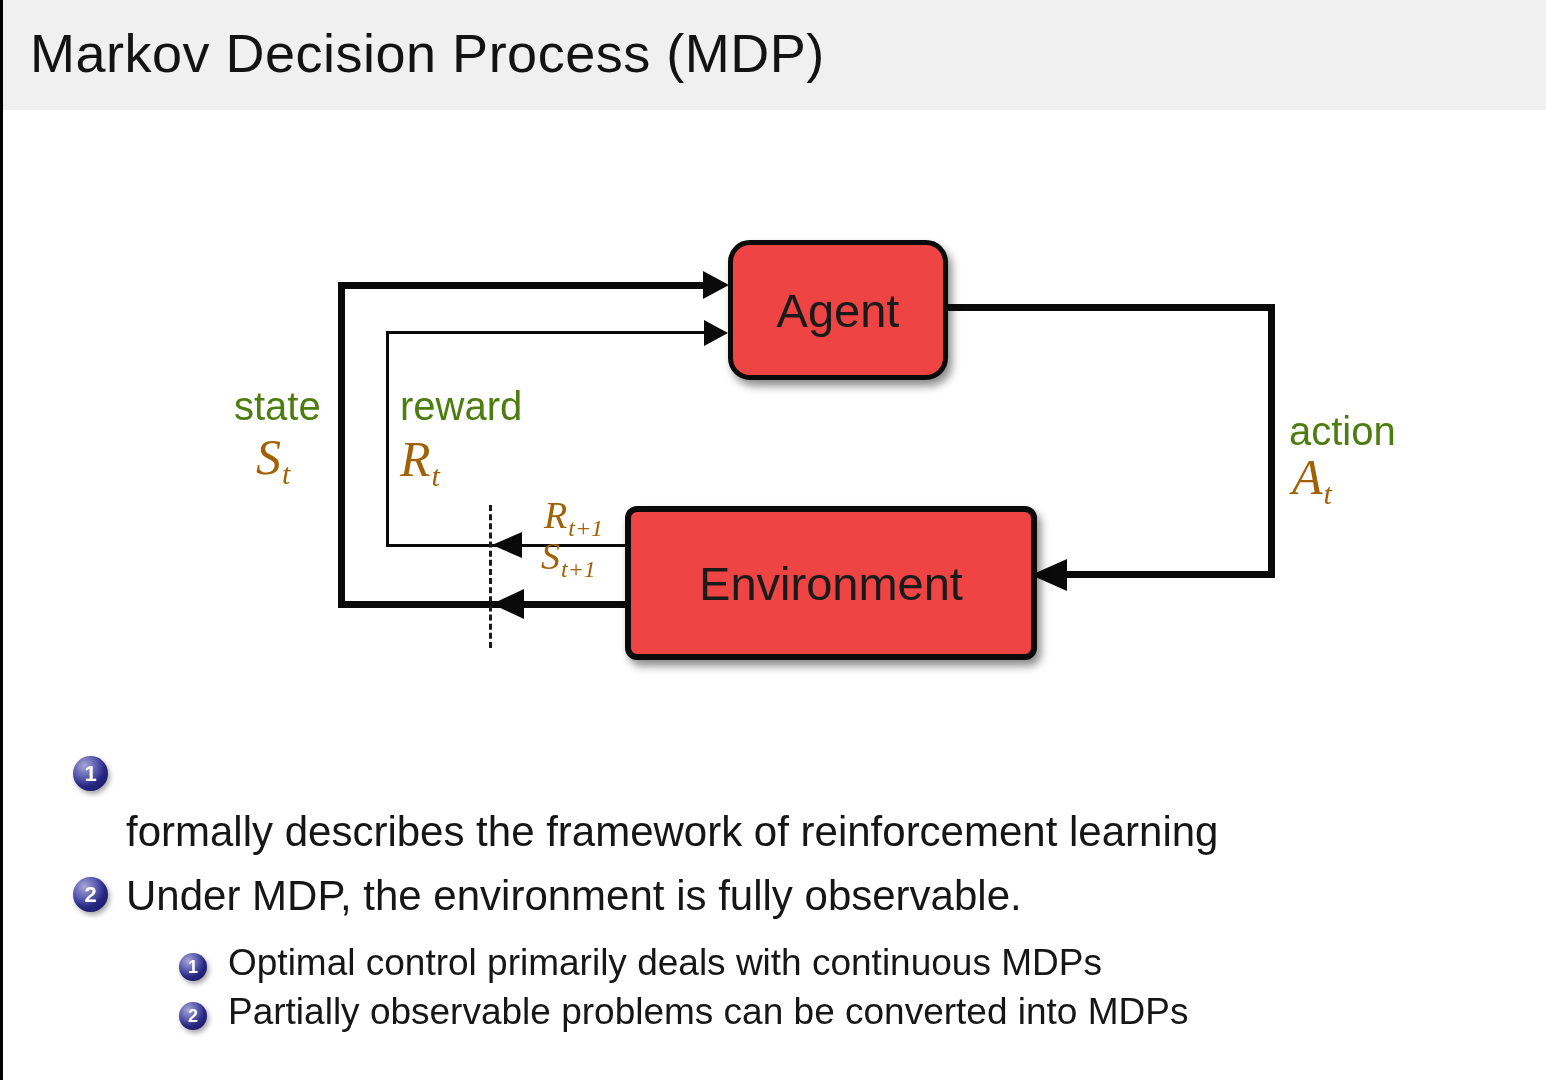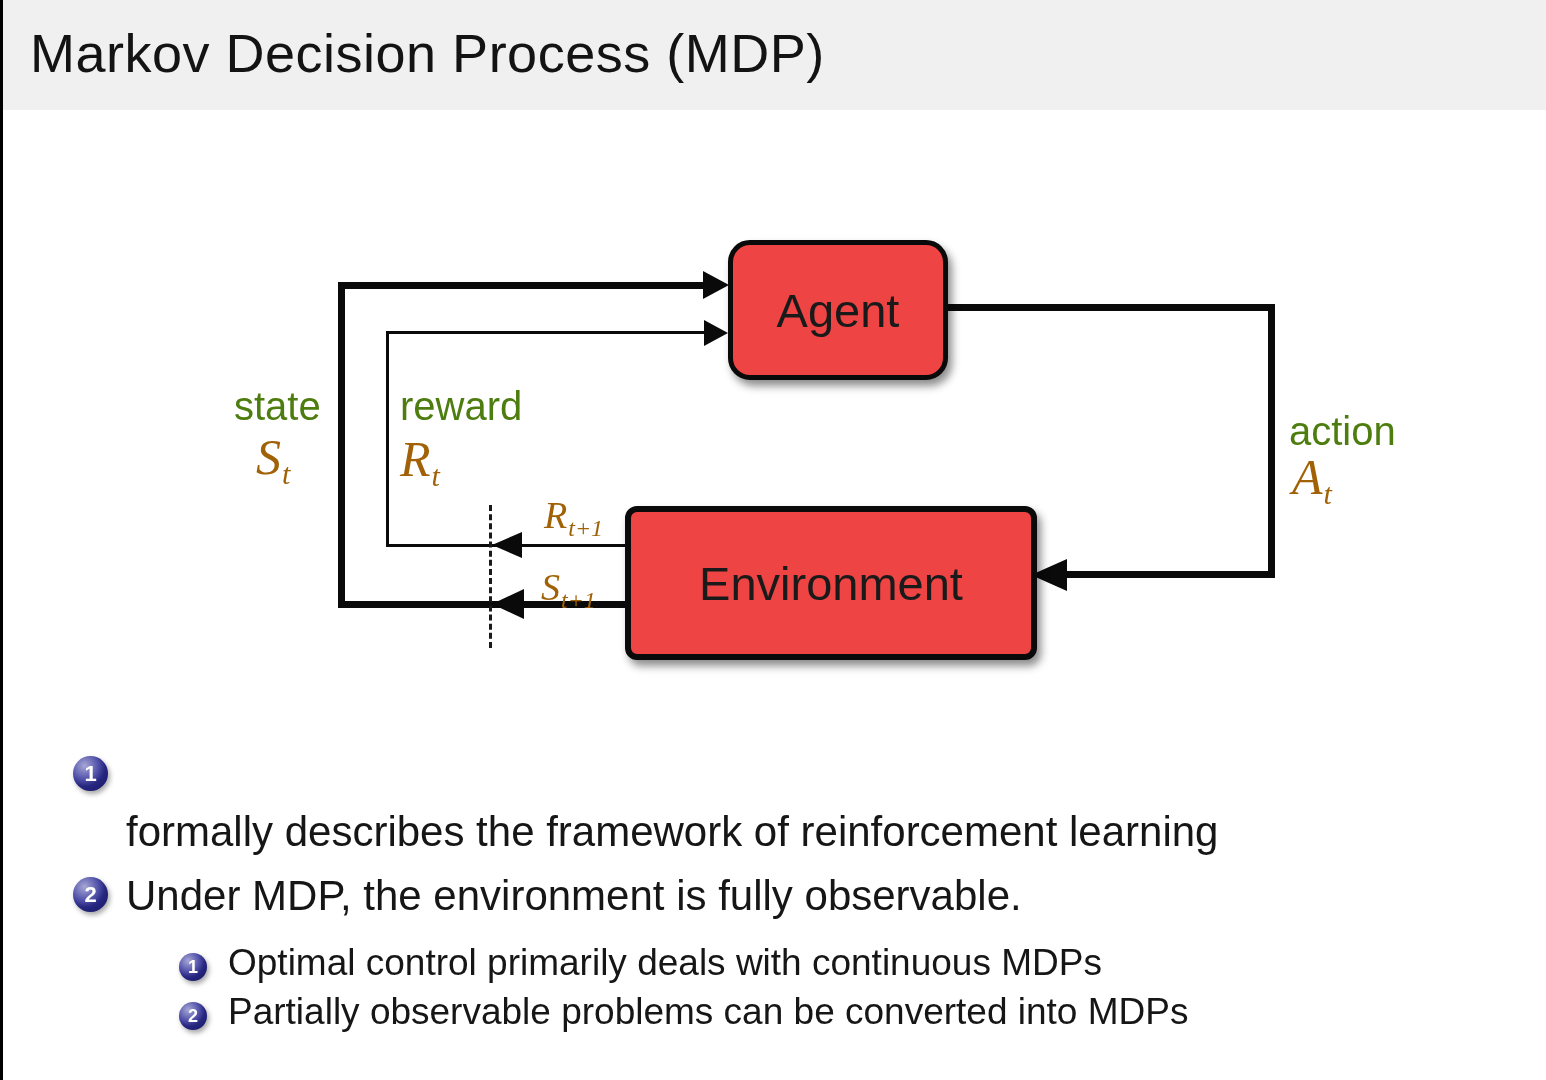--- a/index.html
+++ b/index.html
@@ -97,21 +97,21 @@
     <div class="dlabel" style="left:231px;top:386px;">state</div>
     <div class="math" style="left:253px;top:432px;"><span class="m-main">S</span><span class="m-sub">t</span></div>
 
     <div class="dlabel" style="left:397px;top:386px;">reward</div>
     <div class="math" style="left:397px;top:434px;"><span class="m-main">R</span><span class="m-sub">t</span></div>
 
     <div class="dlabel" style="left:1286px;top:411px;">action</div>
     <div class="math" style="left:1289px;top:452px;"><span class="m-main">A</span><span class="m-sub">t</span></div>
 
     <div class="math small" style="left:541px;top:496px;"><span class="m-main">R</span><span class="m-sub">t+1</span></div>
-    <div class="math small" style="left:538px;top:568px;"><span class="m-main">S</span><span class="m-sub">t+1</span></div>
+    <div class="math small" style="left:538px;top:537px;"><span class="m-main">S</span><span class="m-sub">t+1</span></div>
   </div>
 
   <div>
 
     <div class="ball l1" style="left:70px;top:756px;">
         <span>1</span>
       </div>
     <div class="btext l1" style="left:123px;top:746px;">
       <br>
       <span>formally describes the framework of reinforcement learning</span>

